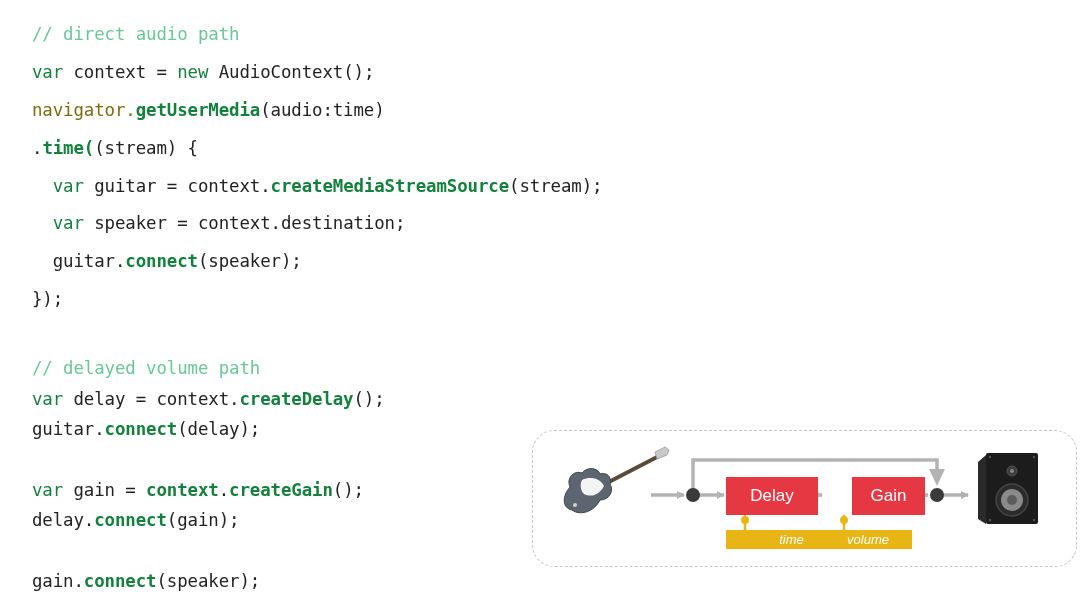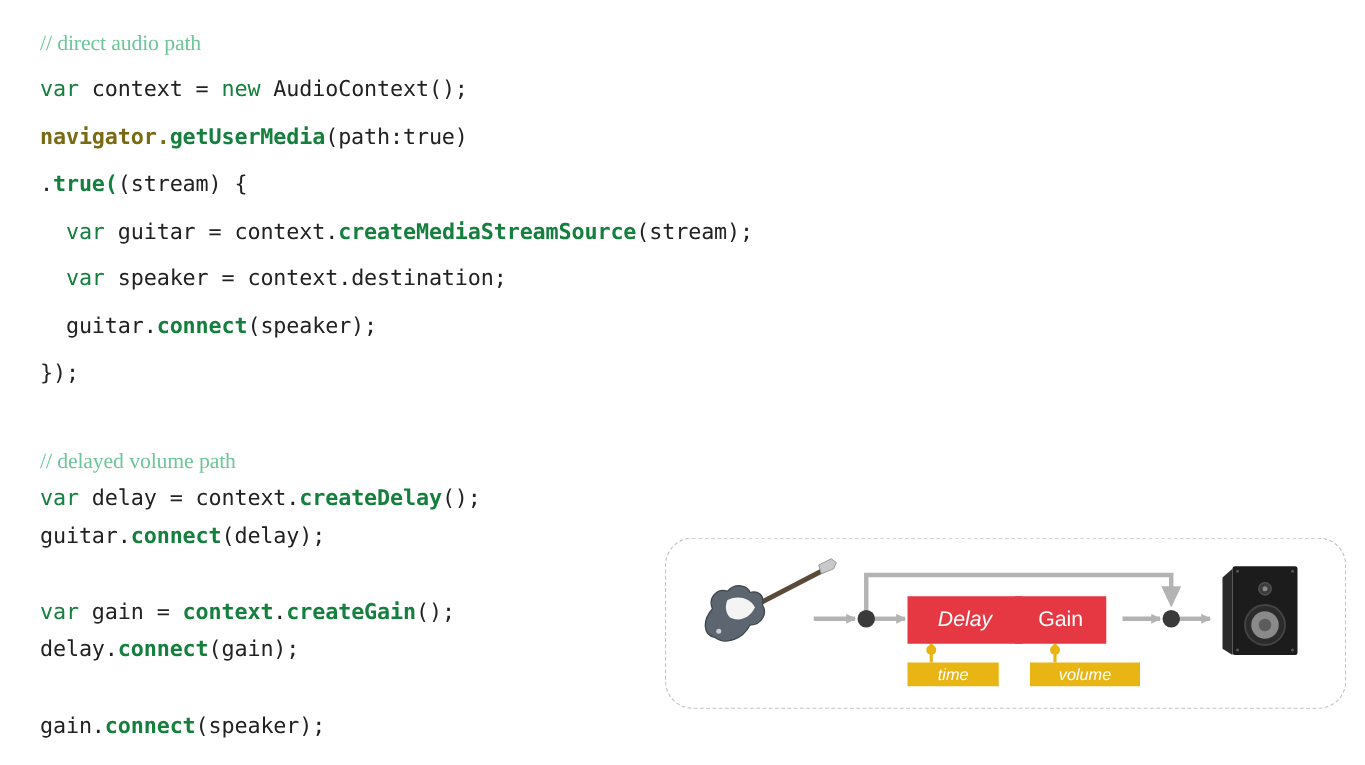--- a/index.html
+++ b/index.html
@@ -6,23 +6,23 @@
   body {
     width: 1092px; height: 612px; background: #ffffff; position: relative; overflow: hidden;
     font-family: "DejaVu Sans Mono", "Liberation Mono", monospace;
   }
   .code {
     position: absolute; left: 32px; margin: 0;
     font-family: "DejaVu Sans Mono", "Liberation Mono", monospace;
     font-size: 17.4px; color: #222222; letter-spacing: -0.1px;
   }
   .line { position: absolute; left: 0; white-space: pre; height: 22px; line-height: 22px; }
-  .cmt { color: #6cc699; font-family: Liberation Serif, serif; }
+  .cmt { color: #6cc699; }
   .kw { color: #15803d; }
-  .nav { color: #7a6a12; font-weight: bold; }
+  .nav { color: #7a6a12; font-weight: normal; }
   .b { font-weight: bold; color: #15803d; }
   .diagram {
     position: absolute; left: 532px; top: 430px; width: 545px; height: 137px;
     border: 1.5px dashed #c4c4c4; border-radius: 22px; box-sizing: border-box;
   }
   .node-box {
     position: absolute; background: #e63843; color: #ffffff;
     font-family: "Liberation Sans", "DejaVu Sans", sans-serif; font-size: 17px;
     display: flex; align-items: center; justify-content: center;
   }
@@ -34,23 +34,23 @@
   svg.wires { position: absolute; left: 0; top: 0; }
 </style>
 </head>
 <body>
 
 <div class="code">
   <div class="line" style="top:23px"><span class="cmt">// direct audio path</span></div>
 
   <div class="line" style="top:61px"><span class="kw">var</span><span> context = </span><span class="kw">new</span><span> AudioContext();</span></div>
 
-  <div class="line" style="top:99px"><span class="nav">navigator.</span><span class="b">getUserMedia</span><span>(path:true)</span></div>
+  <div class="line" style="top:99px"><span class="nav">navigator.</span><span class="b">getUserMedia</span><span>(audio:time)</span></div>
 
-  <div class="line" style="top:137px"><span>.</span><span class="b">true(</span><span>(stream) {</span></div>
+  <div class="line" style="top:137px"><span>.</span><span class="b">time(</span><span>(stream) {</span></div>
 
   <div class="line" style="top:175px"><span>  </span><span class="kw">var</span><span> guitar = context.</span><span class="b">createMediaStreamSource</span><span>(stream);</span></div>
 
   <div class="line" style="top:212px"><span>  </span><span class="kw">var</span><span> speaker = context.destination;</span></div>
 
   <div class="line" style="top:250px"><span>  </span><span>guitar.</span><span class="b">connect</span><span>(speaker);</span></div>
 
   <div class="line" style="top:288px"><span>});</span></div>
 
   <div class="line" style="top:357px"><span class="cmt">// delayed volume path</span></div>
@@ -112,25 +112,25 @@
     <circle cx="1012" cy="500" r="16" fill="#2c2c2c" stroke="#444" stroke-width="1.5"></circle>
     <circle cx="1012" cy="500" r="11" fill="#8a8a8a"></circle>
     <circle cx="1012" cy="500" r="5" fill="#5c5c5c"></circle>
     <circle cx="990" cy="457" r="1.2" fill="#555"></circle>
     <circle cx="1034" cy="457" r="1.2" fill="#555"></circle>
     <circle cx="990" cy="520" r="1.2" fill="#555"></circle>
     <circle cx="1034" cy="520" r="1.2" fill="#555"></circle>
   </g>
 </svg>
 
-<div class="node-box" style="left:726px; top:477px; width:92px; height:38px;font-style:italic;">
+<div class="node-box" style="left:726px; top:477px; width:92px; height:38px;">
     <span>Delay</span>
   </div>
-<div class="param-box" style="left:726px; top:530px; width:73px; height:19px;">
+<div class="param-box" style="left:726px; top:530px; width:73px; height:19px;padding-left:29px;">
     <span>time</span>
   </div>
 
-<div class="node-box" style="left:812px; top:477px; width:73px; height:38px;">
+<div class="node-box" style="left:852px; top:477px; width:73px; height:38px;">
     <span>Gain</span>
   </div>
 <div class="param-box" style="left:824px; top:530px; width:88px; height:19px;">
     <span>volume</span>
   </div>
 
 </body></html>

